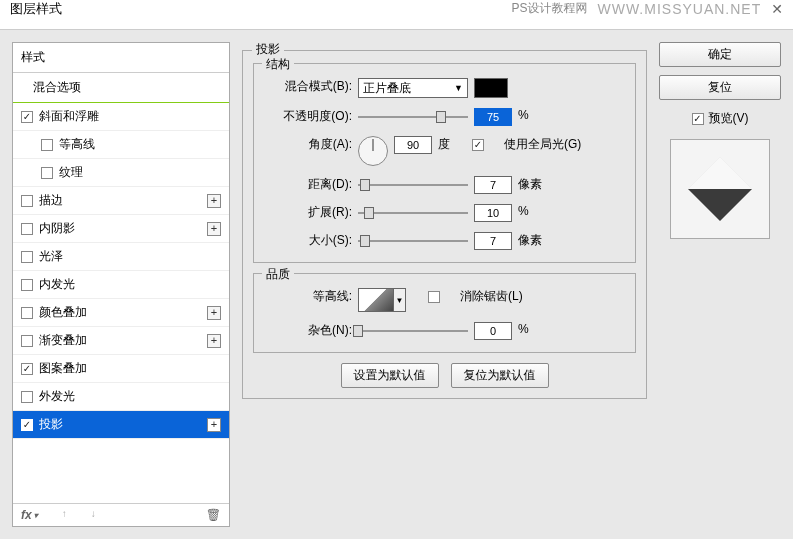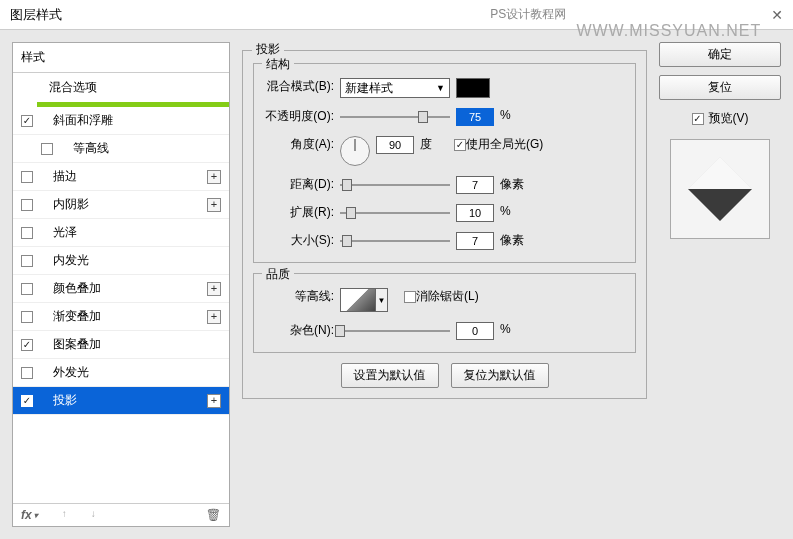--- a/index.html
+++ b/index.html
@@ -1,60 +1,60 @@
 <!DOCTYPE html>
 <html><head>
 <meta charset="utf-8">
 <style>
 * { box-sizing: border-box; margin: 0; padding: 0; font-family: "Microsoft YaHei", SimSun, sans-serif; font-size: 12px; }
 body { background: #e8e8e8; width: 793px; height: 539px; overflow: hidden; position: relative; }
-.titlebar { height: 30px; background: #fff; border-bottom: 1px solid #ccc; display: flex; align-items: center; padding: 0 10px; justify-content: space-between; }
+.titlebar { height: 30px; background: #fff; border-bottom: 1px solid #ccc; display: flex; align-items: flex-start; padding: 0 10px; justify-content: space-between; }
 .titlebar-title { font-size: 13px; }
 .titlebar-right { display: flex; align-items: center; gap: 10px; color: #888; font-size: 11px; }
-.watermark { color: #aaa; letter-spacing: 1px; font-size: 16px; margin-top: 32px; }
+.watermark { color: #aaa; letter-spacing: 1px; font-size: 14px; }
 .close-x { font-size: 14px; color: #666; cursor: pointer; }
 .main { display: flex; padding: 12px; gap: 12px; height: calc(100% - 30px); }
 .styles-panel { width: 218px; background: #fff; border: 1px solid #aaa; display: flex; flex-direction: column; }
 .styles-header { padding: 6px 8px; border-bottom: 1px solid #ccc; }
-.styles-subheader { padding: 6px 12px; border-bottom: 5px solid #84cc16; margin-left: 24px; }
+.styles-subheader { padding: 6px 20px; border-bottom: 1px solid #84cc16; }
 .styles-list { flex: 1; overflow: auto; }
 .style-item { display: flex; align-items: center; padding: 5px 8px; border-bottom: 1px solid #eee; justify-content: space-between; cursor: pointer; }
 .style-item.child { padding-left: 28px; align-items: flex-end; }
 .style-item.selected { background: #0a64d8; color: #fff; }
-.style-left { display: flex; align-items: center; gap: 20px; }
+.style-left { display: flex; align-items: center; gap: 6px; }
 .cb { width: 12px; height: 12px; border: 1px solid #888; background: #fff; display: inline-flex; align-items: center; justify-content: center; font-size: 10px; line-height: 1; }
 .cb.checked::after { content: "✓"; color: #222; font-size: 10px; }
 .style-item.selected .cb { border-color: #fff; }
 .plus-box { width: 14px; height: 14px; border: 1px solid #888; background: #f5f5f5; display: flex; align-items: center; justify-content: center; font-size: 11px; line-height: 1; color: #333; }
 .style-item.selected .plus-box { background: #fff; color: #333; }
 .styles-footer { border-top: 1px solid #ccc; padding: 4px 8px; display: flex; justify-content: space-between; align-items: center; color: #666; }
 .footer-left { display: flex; gap: 24px; }
 .fx-icon { font-style: italic; font-weight: bold; font-size: 12px; display: flex; align-items: center; gap: 2px; }
 .arrow-up, .arrow-down { font-size: 10px; color: #aaa; }
 .trash { font-size: 12px; }
 
 .center { flex: 1; position: relative; }
 .section-title { position: absolute; top: -1px; left: 10px; background: #e8e8e8; padding: 0 4px; z-index: 2; }
 .settings-box { border: 1px solid #aaa; padding: 12px 10px 10px; position: relative; margin-top: 8px; }
-.fieldset { border: 1px solid #aaa; padding: 14px 2px 12px; margin-bottom: 10px; position: relative; }
+.fieldset { border: 1px solid #aaa; padding: 14px 20px 12px; margin-bottom: 10px; position: relative; }
 .fieldset-title { position: absolute; top: -8px; left: 8px; background: #e8e8e8; padding: 0 4px; }
 .row { display: flex; align-items: flex-start; margin-bottom: 10px; gap: 6px; }
 .row-label { width: 78px; text-align: right; }
 .select { border: 1px solid #666; background: #fff; height: 20px; width: 110px; padding: 0 4px; display: flex; align-items: center; justify-content: space-between; }
 .select-arrow { font-size: 9px; }
 .color-swatch { width: 34px; height: 20px; background: #000; border: 1px solid #666; }
 .slider { flex: 1; height: 18px; position: relative; max-width: 110px; }
 .slider-track { position: absolute; top: 8px; left: 0; right: 0; height: 2px; background: #999; }
 .slider-thumb { position: absolute; top: 3px; width: 10px; height: 12px; background: #ddd; border: 1px solid #666; transform: translateX(-50%); }
 .num-input { width: 38px; height: 18px; border: 1px solid #666; background: #fff; text-align: center; font-size: 11px; }
 .num-input.hl { background: #0a64d8; color: #fff; border-color: #0a64d8; }
 .unit { width: 28px; }
 .angle-dial { width: 30px; height: 30px; border: 1px solid #888; border-radius: 50%; background: #f5f5f5; position: relative; }
 .angle-hand { position: absolute; left: 50%; top: 50%; width: 1px; height: 12px; background: #333; transform-origin: bottom center; transform: translate(-50%, -100%) rotate(0deg); }
-.inline-cb { display: flex; align-items: center; gap: 0; }
+.inline-cb { display: flex; align-items: center; gap: 20px; }
 .contour-swatch { width: 36px; height: 24px; border: 1px solid #666; background: linear-gradient(135deg, #fff 0%, #fff 48%, #888 50%, #444 100%); position: relative; }
 .contour-arrow { width: 12px; height: 24px; border: 1px solid #666; border-left: none; background: #f0f0f0; display: flex; align-items: center; justify-content: center; font-size: 8px; }
 .btn-row { display: flex; gap: 12px; justify-content: center; margin-top: 6px; }
 .btn { border: 1px solid #888; background: linear-gradient(#fdfdfd, #e8e8e8); padding: 3px 12px; border-radius: 2px; cursor: pointer; min-width: 88px; text-align: center; }
 .right-panel { width: 122px; display: flex; flex-direction: column; gap: 8px; align-items: stretch; }
 .right-panel .btn { width: 100%; }
 .preview-cb { display: flex; align-items: center; gap: 5px; justify-content: center; margin-top: 2px; }
 .preview-box { width: 100px; height: 100px; border: 1px solid #aaa; background: #f4f4f4; margin: 4px auto 0; display: flex; align-items: center; justify-content: center; }
 .preview-shape { width: 64px; height: 64px; position: relative; }
 .preview-shape .t { position: absolute; width: 0; height: 0; }
@@ -86,20 +86,26 @@
             <span class="cb checked"></span>
             <span>斜面和浮雕</span>
           </div>
         </div>
         <div class="style-item child">
           <div class="style-left">
             <span class="cb"></span>
             <span>等高线</span>
           </div>
         </div>
+        <div class="style-item child">
+          <div class="style-left">
+            <span class="cb"></span>
+            <span>纹理</span>
+          </div>
+        </div>
         <div class="style-item">
           <div class="style-left">
             <span class="cb"></span>
             <span>描边</span>
           </div>
           <span class="plus-box">+</span>
         </div>
         <div class="style-item">
           <div class="style-left">
             <span class="cb"></span>
@@ -169,21 +175,21 @@
   <div class="center">
     <span class="section-title">投影</span>
     <div class="settings-box">
 
       <div class="fieldset">
         <span class="fieldset-title">结构</span>
 
         <div class="row">
           <span class="row-label">混合模式(B):</span>
           <div class="select">
-            <span>新建样式</span>
+            <span>正片叠底</span>
             <span class="select-arrow">▼</span>
           </div>
           <div class="color-swatch"></div>
         </div>
 
         <div class="row">
           <span class="row-label">不透明度(O):</span>
           <div class="slider">
               <div class="slider-track"></div>
               <div class="slider-thumb" style="left:75%"></div>
@@ -238,21 +244,21 @@
 
       <div class="fieldset">
         <span class="fieldset-title">品质</span>
 
         <div class="row">
           <span class="row-label">等高线:</span>
           <div style="display:flex">
             <div class="contour-swatch"></div>
             <div class="contour-arrow">▼</div>
           </div>
-          <label class="inline-cb" style="margin-left:10px">
+          <label class="inline-cb" style="margin-left:16px">
             <span class="cb"></span>
             <span>消除锯齿(L)</span>
           </label>
         </div>
 
         <div class="row" style="margin-bottom:0">
           <span class="row-label">杂色(N):</span>
           <div class="slider">
               <div class="slider-track"></div>
               <div class="slider-thumb" style="left:0%"></div>

